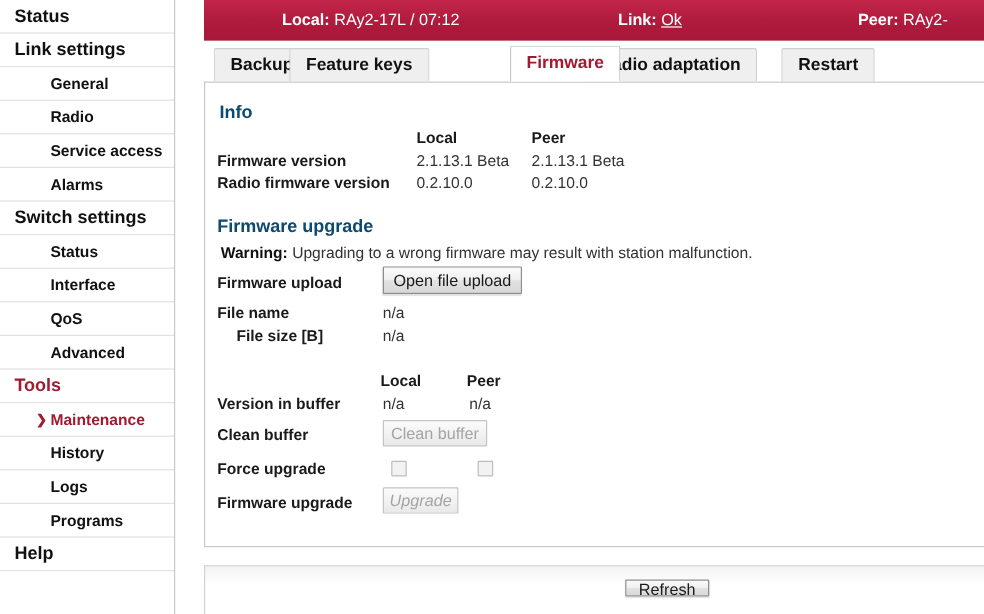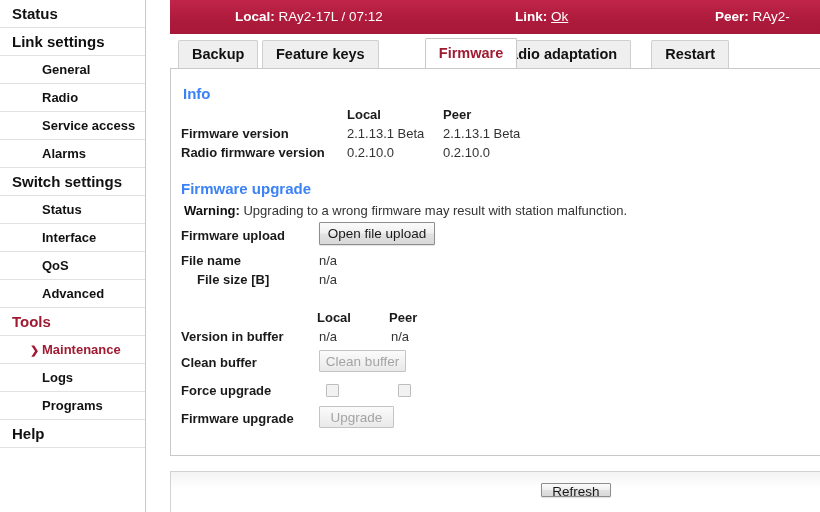--- a/index.html
+++ b/index.html
@@ -113,21 +113,21 @@
     width: 650px; height: 41px;
     background: linear-gradient(to bottom, #f3f3f3 0%, #ffffff 40%);
     border: 1px solid #d2d2d2;
     border-right: none;
     border-bottom: none;
   }
 
   .section-title {
     position: absolute;
     font-weight: bold; font-size: 15px;
-    color: #3b82f6;
+    color: #0c4a6e;
     white-space: nowrap;
   }
   .lbl {
     position: absolute;
     font-weight: bold; font-size: 13px;
     color: #1a1a1a;
     white-space: nowrap;
   }
   .val {
     position: absolute;
@@ -190,20 +190,21 @@
       <div class="nav-item"><span>Radio</span></div>
       <div class="nav-item"><span>Service access</span></div>
       <div class="nav-item"><span>Alarms</span></div>
       <div class="nav-group"><span>Switch settings</span></div>
       <div class="nav-item"><span>Status</span></div>
       <div class="nav-item"><span>Interface</span></div>
       <div class="nav-item"><span>QoS</span></div>
       <div class="nav-item"><span>Advanced</span></div>
       <div class="nav-group accent"><span>Tools</span></div>
       <div class="nav-item active"><span class="chev">❯</span><span>Maintenance</span></div>
+      <div class="nav-item"><span>History</span></div>
       <div class="nav-item"><span>Logs</span></div>
       <div class="nav-item"><span>Programs</span></div>
       <div class="nav-group"><span>Help</span></div>
     </nav>
 
   <header id="topbar">
     <div class="slot slot-local">
       <span class="k">Local:</span>
       <span class="v">RAy2-17L / 07:12</span>
     </div>
@@ -212,21 +213,21 @@
       <span class="v link">Ok</span>
     </div>
     <div class="slot slot-peer">
       <span class="k">Peer:</span>
       <span class="v">RAy2-</span>
     </div>
   </header>
 
   <div id="tabs">
       <div class="tab" style="left: 8px;"><span>Backup</span></div>
-      <div class="tab" style="left: 92px; margin-top: 12px;"><span>Feature keys</span></div>
+      <div class="tab" style="left: 71px; margin-top: 12px;"><span>Feature keys</span></div>
       <div class="tab active" style="left: 218.8px;"><span>Firmware</span></div>
       <div class="tab" style="left: 315.6px;"><span>Radio adaptation</span></div>
       <div class="tab" style="left: 481.2px;"><span>Restart</span></div>
     </div>
 
   <section id="content">
 
     <div class="section-title" style="left:12px; top:16px;">Info</div>
 
     <div class="colhead" style="left:176px; top:38px;">Local</div>
@@ -264,21 +265,21 @@
     <div class="val" style="left:220px; top:260px;">n/a</div>
 
     <div class="lbl" style="left:10px; top:286px;">Clean buffer</div>
     <button class="btn disabled" style="left:148px; top:281px; width:87px; height:22px;">Clean buffer</button>
 
     <div class="lbl" style="left:10px; top:314px;">Force upgrade</div>
     <span class="chk" style="left:155px; top:315px;"></span>
     <span class="chk" style="left:227px; top:315px;"></span>
 
     <div class="lbl" style="left:10px; top:342px;">Firmware upgrade</div>
-    <button class="btn disabled" style="left:148px; top:337px; width:75px; height:22px;">Upgrade</button>
+    <button class="btn disabled" style="left:148px; top:337px; width:63px; height:22px;font-style:italic;">Upgrade</button>
 
   </section>
 
   <section id="footerpanel">
-    <button class="btn" style="left:370px; top:11px; width:70px; height:14px;">Refresh</button>
+    <button class="btn" style="left:350px; top:11px; width:70px; height:14px;">Refresh</button>
   </section>
 
 </div>
 
 </body></html>

